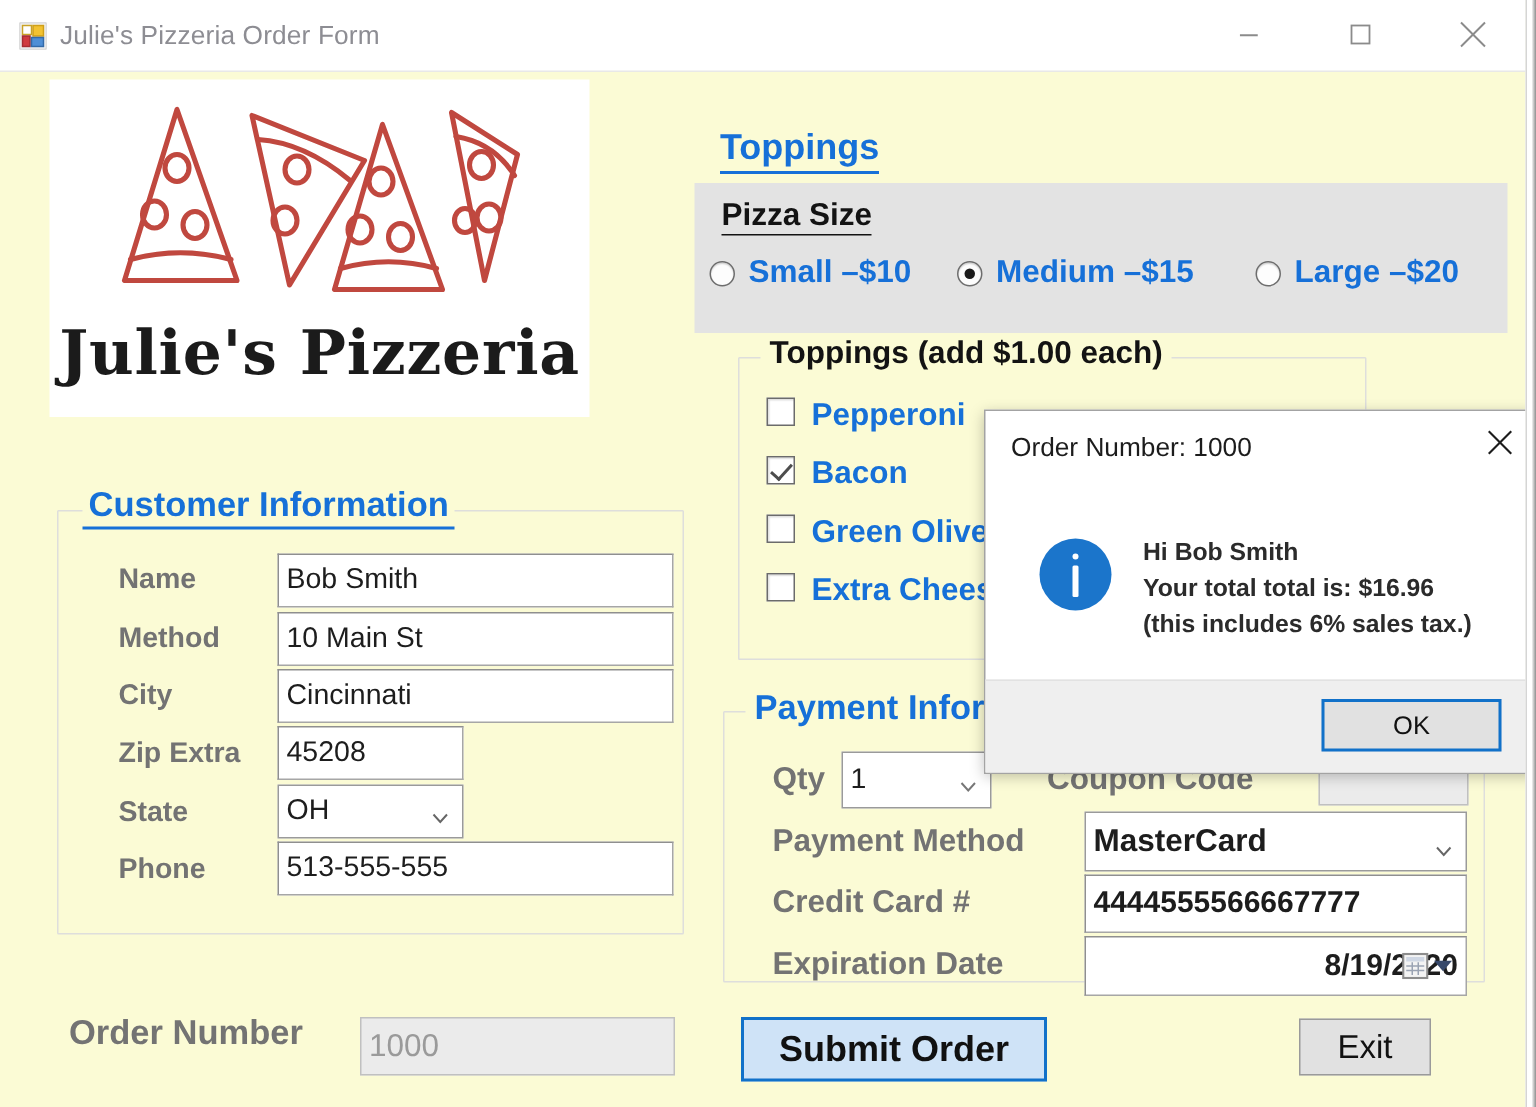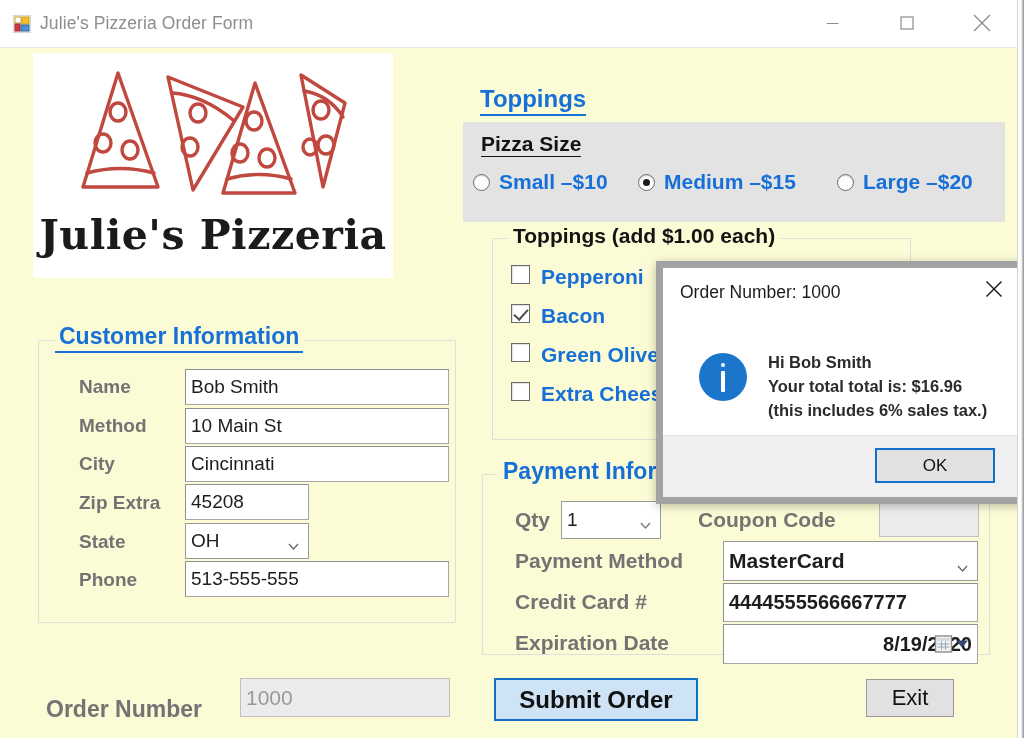--- a/index.html
+++ b/index.html
@@ -276,30 +276,30 @@
     font-size: 24px;
     font-weight: bold;
   }
   #exit-btn {
     left: 866px; top: 679px;
     width: 88px; height: 38px;
     font-size: 22px;
   }
 
   
-  #order-num-label { position: absolute; left: 46px; top: 696px; font-size: 23px; }
+  #order-num-label { position: absolute; left: 46px; top: 675px; font-size: 23px; }
   #order-num-box { left: 240px; top: 678px; width: 210px; height: 39px; font-size: 21px; }
 
   
   #msgbox {
     position: absolute;
-    left: 656px; top: 261px;
+    left: 656px; top: 273px;
     width: 368px; height: 243px;
     background: #ffffff;
-    border: 7px solid #a3a3a3;
+    border: 1px solid #a3a3a3;
     box-shadow: 0 2px 9px rgba(0,0,0,.25);
     box-sizing: border-box;
   }
   #msg-title {
     position: absolute;
     left: 17px; top: 14px;
     font-size: 17.5px;
     color: #1c1c1c;
     white-space: nowrap;
   }

